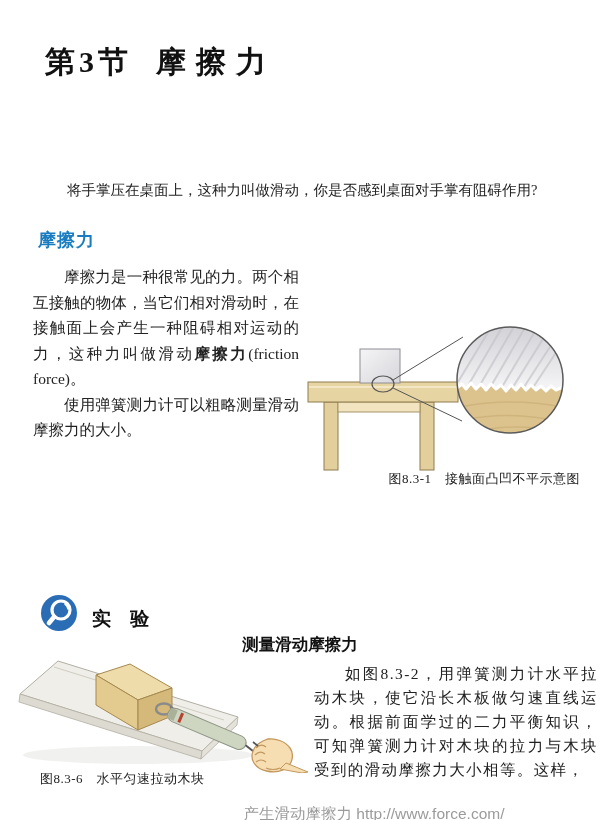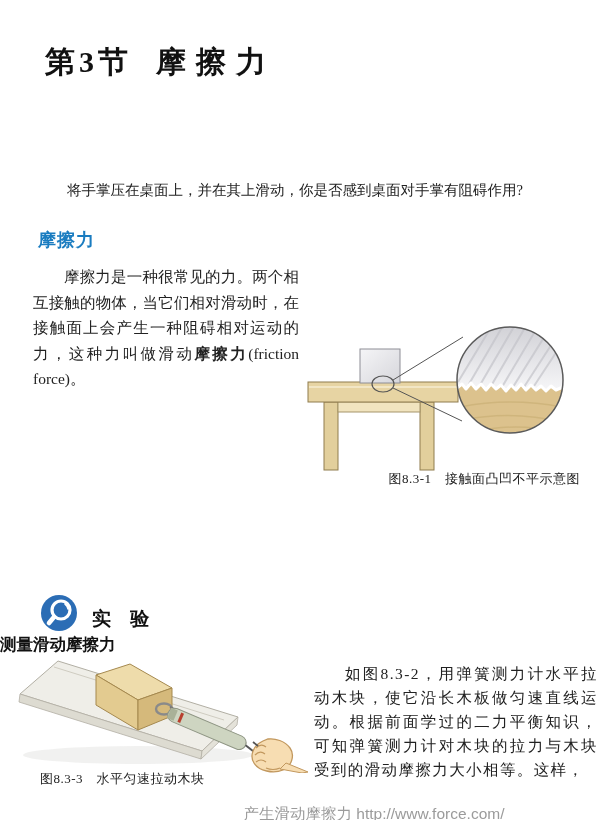--- a/index.html
+++ b/index.html
@@ -37,21 +37,21 @@
   .fig1 { position:absolute; left:300px; top:296px; width:280px; text-align:right; }
   .figcap { font-size:13px; color:#222; letter-spacing:0.5px; }
   .fig1 .figcap { margin-top:-4px; }
   
   .exp-header { position:absolute; left:40px; top:578px; display:flex; align-items:flex-end; }
   .exp-label {
     margin-left:14px; font-family:"Liberation Sans", sans-serif;
     font-weight:700; font-size:19px; letter-spacing:7px; color:#111;
   }
   .exp-title {
-    position:absolute; left:0; right:0; top:618px; margin:0; 
+    position:absolute; left:0; right:0; top:618px; margin:0; text-align:center;
     font-family:"Liberation Sans", sans-serif; font-weight:700; font-size:16.5px; color:#111;
   }
   
   .fig2 { position:absolute; left:18px; top:633px; }
   .fig2cap { position:absolute; left:40px; top:754px; }
   
   .exp-body {
     position:absolute; left:314px; top:646px; width:284px; margin:0;
     font-size:15.5px; line-height:24px; letter-spacing:1.4px;
     text-align:justify; text-indent:2em; color:#222;
@@ -64,26 +64,27 @@
   .footer a { color:#9b9b9b; text-decoration:none; }
   svg { display:block; }
 </style>
 </head>
 <body>
 
 <div class="page">
 
   <h1 class="title"><span>第3节</span><span class="topic">摩擦力</span></h1>
 
-  <p class="intro">将手掌压在桌面上，并在其上滑动，你是否感到桌面对手掌有阻碍作用?</p>
+  <p class="intro">将手掌压在桌面上，这种力叫做滑动，你是否感到桌面对手掌有阻碍作用?</p>
 
   <h2 class="heading">摩擦力</h2>
 
   <div class="leftcol">
     <p><span>摩擦力是一种很常见的力。两个相互接触的物体，当它们相对滑动时，在接触面上会产生一种阻碍相对运动的力，这种力叫做滑动</span><b>摩擦力</b><span>(friction force)。</span></p>
+    <p>使用弹簧测力计可以粗略测量滑动摩擦力的大小。</p>
   </div>
 
   <figure class="fig1" style="margin:0">
     <svg viewBox="0 0 280 162" width="280" height="162">
       <defs>
         <linearGradient id="blockG" x1="0" y1="0" x2="1" y2="1">
           <stop offset="0" stop-color="#f5f5f7"></stop>
             <stop offset="1" stop-color="#d6d6db"></stop>
         </linearGradient>
         <linearGradient id="grayG" x1="0" y1="0" x2="0" y2="1">
@@ -178,21 +179,21 @@
         <g fill="none" stroke="#c2985e" stroke-width="1.2">
           <path d="M238,99 q5,-5 10,-1"></path>
           <path d="M237,106 q5,-5 10,-1"></path>
           <path d="M238,113 q5,-4 10,0"></path>
           <path d="M248,119 q7,3 14,0"></path>
         </g>
         <path d="M240,97 l-5,-4" stroke="#555" stroke-width="1.8" fill="none"></path>
       </g>
     </svg>
   </div>
-  <div class="figcap fig2cap">图8.3-3　水平匀速拉动木块</div>
+  <div class="figcap fig2cap">图8.3-6　水平匀速拉动木块</div>
 
   <p class="exp-body">如图8.3-2，用弹簧测力计水平拉动木块，使它沿长木板做匀速直线运动。根据前面学过的二力平衡知识，可知弹簧测力计对木块的拉力与木块受到的滑动摩擦力大小相等。这样，</p>
 
   <div class="footer">
     <span>产生滑动摩擦力</span>
     <a href="#">http://www.force.com/</a>
   </div>
 
 </div>
 

